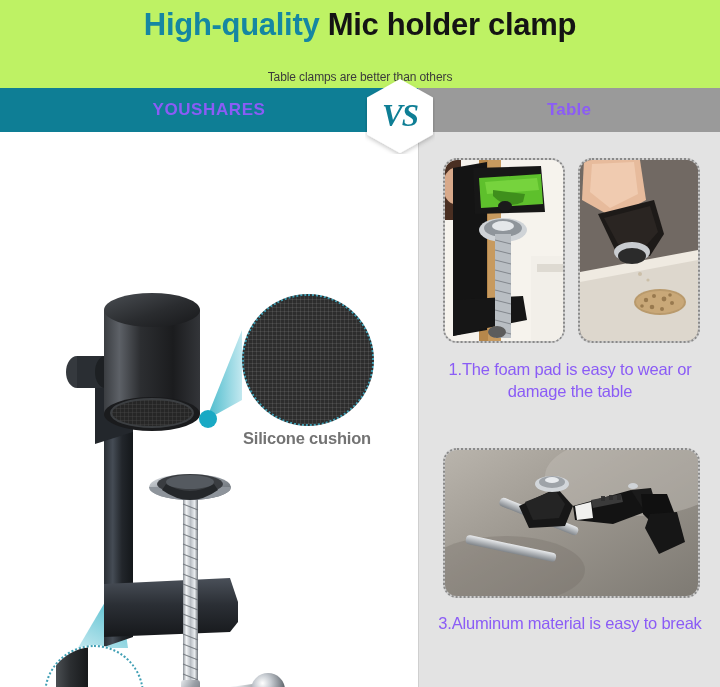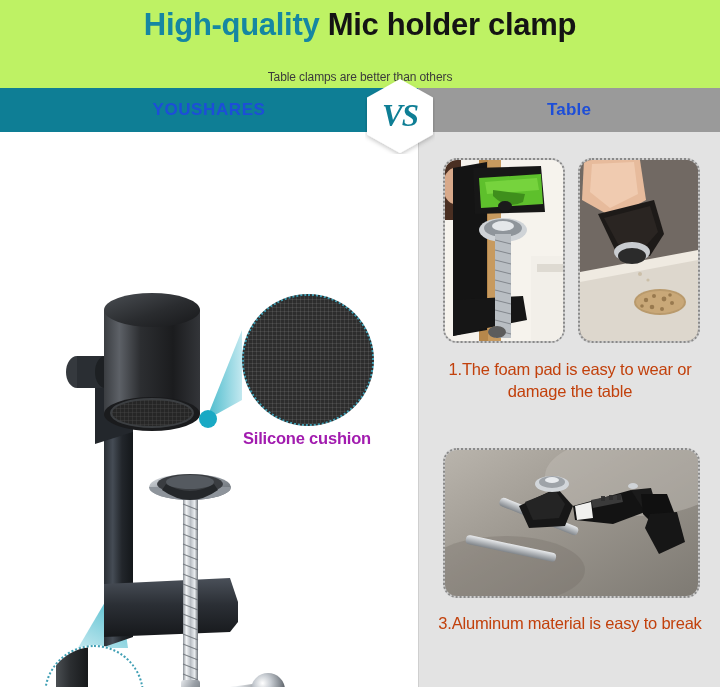--- a/index.html
+++ b/index.html
@@ -26,21 +26,21 @@
     font-size:12px;color:#3b3b3b;font-weight:normal;line-height:24px;
     letter-spacing:-0.1px;white-space:nowrap;
   }
 
   
   .cmp-bar{position:absolute;left:0;top:88px;width:720px;height:44px;}
   .cmp-left{position:absolute;left:0;top:0;width:418px;height:44px;background:#0e7e95;}
   .cmp-right{position:absolute;left:418px;top:0;width:302px;height:44px;background:#9a9a9a;}
   .cmp-label{
     position:absolute;top:0;height:44px;line-height:44px;
-    color:#1d4ed8;font-weight:bold;font-size:17px;letter-spacing:0.6px;
+    color:#8b5cf6;font-weight:bold;font-size:17px;letter-spacing:0.6px;
     text-align:center;white-space:nowrap;
   }
   .cmp-label.left{left:0;width:418px;}
   .cmp-label.right{left:418px;width:302px;font-weight:bold;letter-spacing:0.2px;}
 
   
   .vs-badge{
     position:absolute;left:365px;top:78px;width:70px;height:76px;
     z-index:6;
   }
@@ -55,21 +55,21 @@
 
   
   .panel-left{position:absolute;left:0;top:132px;width:418px;height:555px;background:#ffffff;}
   .panel-right{position:absolute;left:419px;top:132px;width:301px;height:555px;background:#e3e3e3;}
   .panel-divider{position:absolute;left:418px;top:132px;width:1px;height:555px;background:#cfcfcf;}
 
   
   .product-stage{position:absolute;left:0;top:0;width:418px;height:555px;}
 
   .callout-label{
-    position:absolute;font-weight:bold;color:#a21caf;white-space:nowrap;
+    position:absolute;font-weight:bold;color:#737373;white-space:nowrap;
   }
   .label-silicone{left:243px;top:297px;font-size:16.5px;letter-spacing:-0.2px;}
 
   
   .inset{
     position:absolute;border-radius:50%;
     border:2px dotted #3f9fb4;
     box-sizing:border-box;overflow:hidden;
   }
   .inset-silicone{left:242px;top:162px;width:132px;height:132px;background:#2e2e2e;}
@@ -86,21 +86,21 @@
   
   .photo{
     position:absolute;border:2px dotted #8a8a8a;border-radius:14px;
     box-sizing:border-box;overflow:hidden;background:#cfcfcf;
   }
   .ph-1{left:443px;top:158px;width:122px;height:185px;}
   .ph-2{left:578px;top:158px;width:122px;height:185px;}
   .ph-3{left:443px;top:448px;width:257px;height:150px;}
 
   .cap{
-    position:absolute;text-align:center;color:#c2410c;
+    position:absolute;text-align:center;color:#8b5cf6;
     font-size:16.5px;line-height:22px;letter-spacing:-0.2px;
   }
   .cap-1{left:430px;top:358px;width:280px;}
   .cap-2{left:430px;top:612px;width:280px;}
 </style>
 </head>
 <body>
 
 <div id="page">
 

